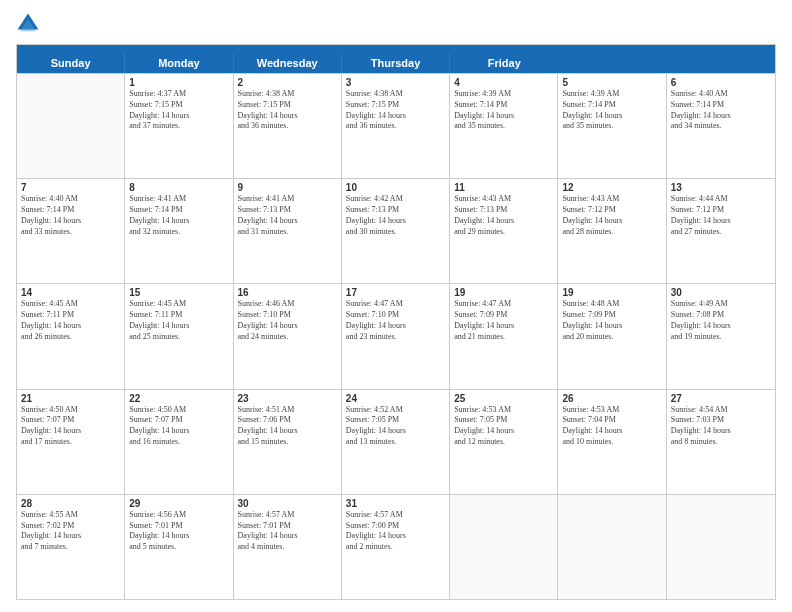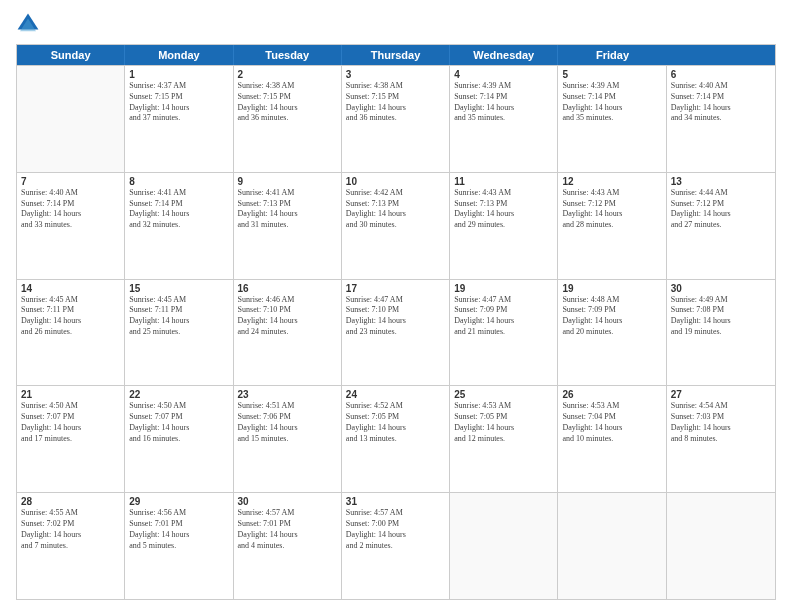--- a/index.html
+++ b/index.html
@@ -65,20 +65,21 @@
       grid-template-columns: repeat(7, 1fr);
       background: #1a6bb5;
     }
     .cal-header-cell {
       color: #fff;
       font-size: 11px;
       font-weight: bold;
       text-align: center;
       padding: 4px 20px;
       border-right: 1px solid #2a7bc5;
+      margin-top: 8px;
     }
     .cal-header-cell:last-child { border-right: none; }
     .cal-body {
       flex: 1;
       display: flex;
       flex-direction: column;
     }
     .cal-row {
       display: grid;
       grid-template-columns: repeat(7, 1fr);
@@ -127,23 +128,22 @@
     <div class="title-block">
       <div class="month-title"></div>
       <div class="location"></div>
     </div>
   </div>
 
   <div class="calendar">
     <div class="cal-header">
     <div class="cal-header-cell">Sunday</div>
         <div class="cal-header-cell">Monday</div>
-        <div class="cal-header-cell">Tuesday</div>
+        <div class="cal-header-cell">Wednesday</div>
         <div class="cal-header-cell">Thursday</div>
-        <div class="cal-header-cell">Wednesday</div>
         <div class="cal-header-cell">Friday</div>
       </div>
     <div class="cal-body">
     <div class="cal-row">
           <div class="cal-cell empty"></div>
           <div class="cal-cell">
             <span class="cell-day">1</span>
             <div class="cell-info">Sunrise: 4:37 AM<br>Sunset: 7:15 PM<br>Daylight: 14 hours<br>and 37 minutes.</div>
           </div>
           <div class="cal-cell">

